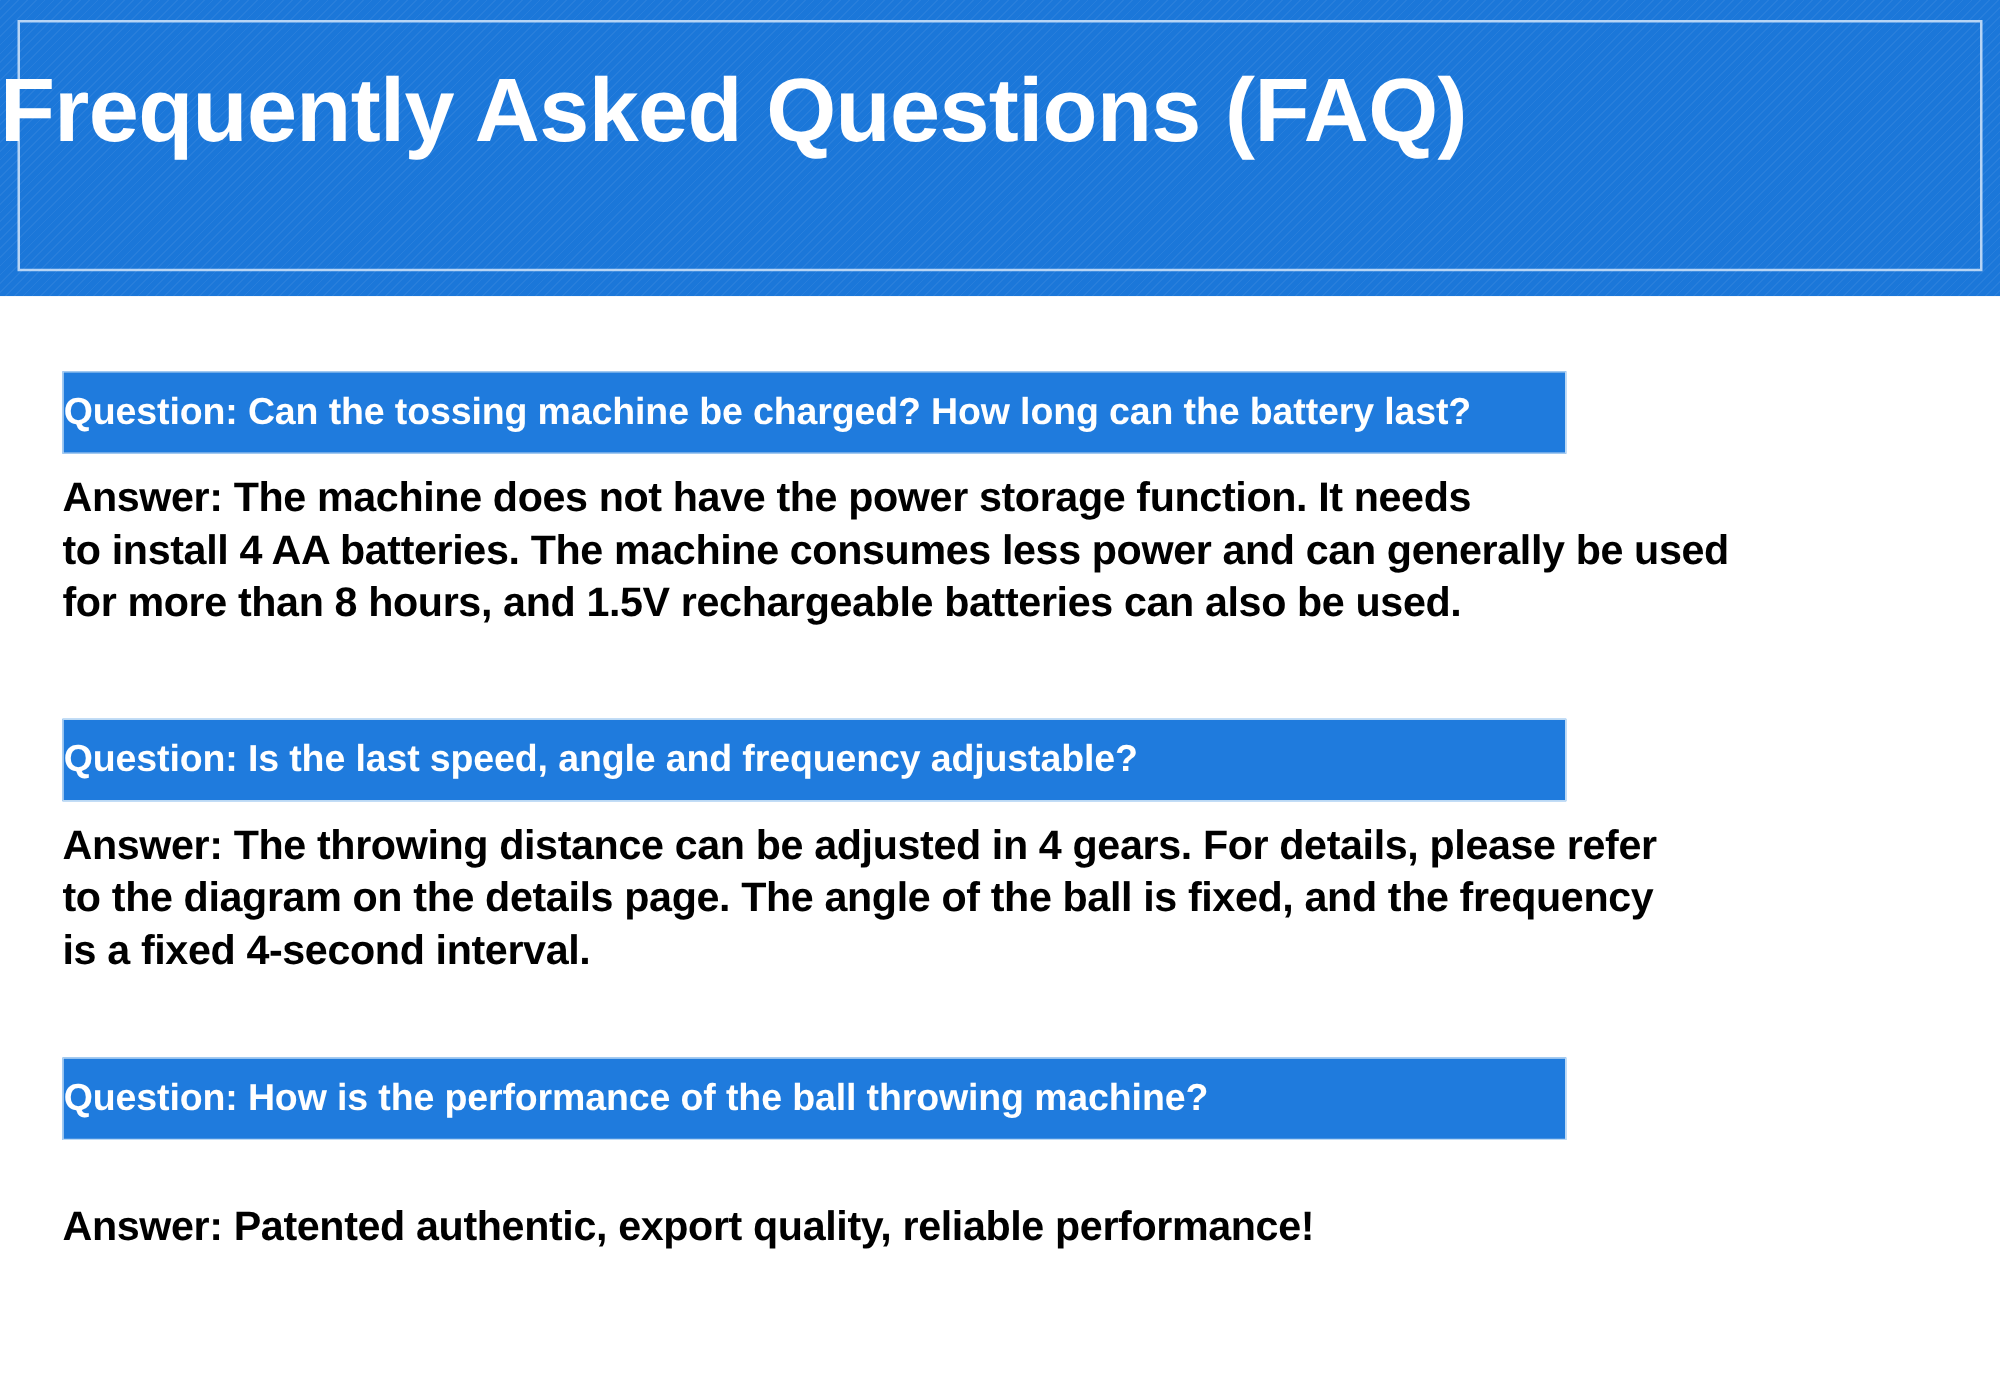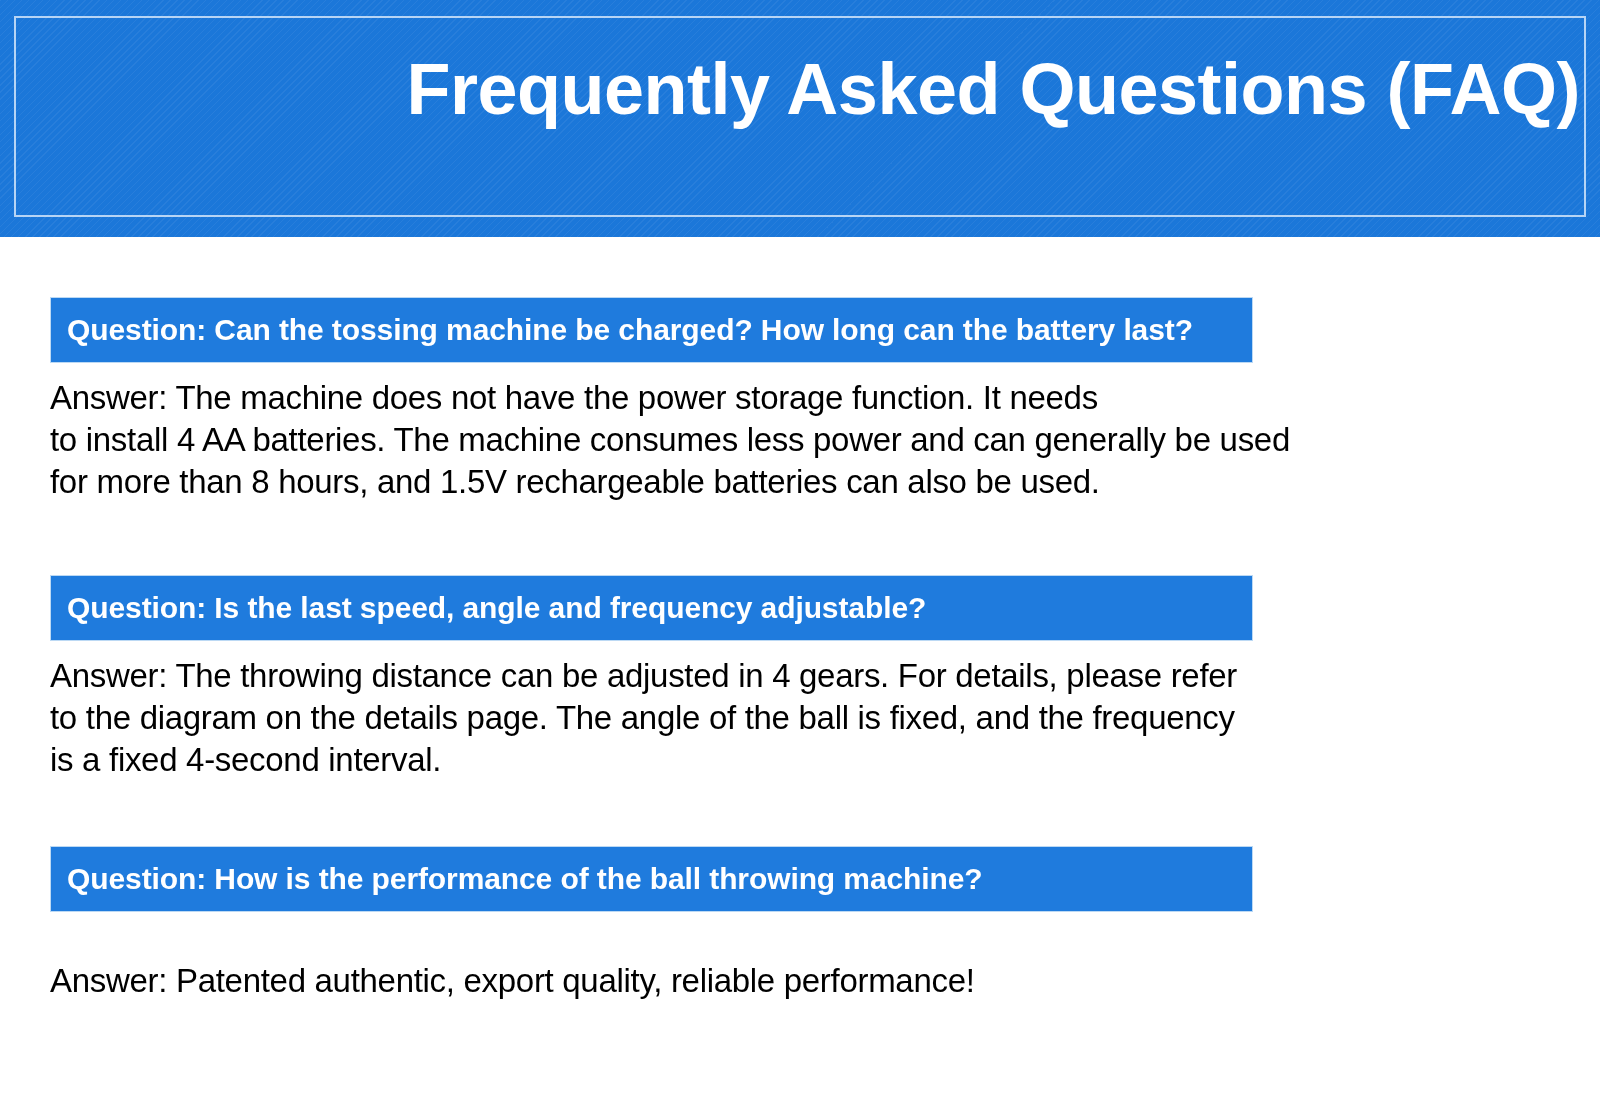--- a/index.html
+++ b/index.html
@@ -40,21 +40,21 @@
     bottom: 20px;
     border: 2px solid rgba(226,238,252,0.78);
     box-sizing: border-box;
     pointer-events: none;
   }
   .header-title {
     position: absolute;
     left: 0;
     top: 52px;
     width: 1596px;
-    text-align: right;
+    text-align: left;
     padding-right: 16px;
     box-sizing: border-box;
     color: #ffffff;
     font-size: 72px;
     font-weight: bold;
     letter-spacing: -0.5px;
     line-height: 1.04;
     white-space: nowrap;
   }
 
@@ -87,32 +87,31 @@
     box-sizing: border-box;
     overflow: hidden;
     display: flex;
     align-items: center;
   }
   .question-text {
     color: #ffffff;
     font-size: 30px;
     font-weight: bold;
     white-space: nowrap;
-    padding-left: 16px;
     letter-spacing: -0.1px;
     line-height: 1;
   }
 
   .answer-block {
     margin-left: 50px;
     margin-top: 14px;
     width: 1500px;
     color: #000000;
     font-size: 33px;
-    font-weight: normal;
+    font-weight: bold;
     line-height: 1.28;
     letter-spacing: -0.3px;
     white-space: pre-line;
   }
   .answer-block-3 { margin-top: 48px; }
 </style>
 </head>
 <body>
 
 <div class="header">

